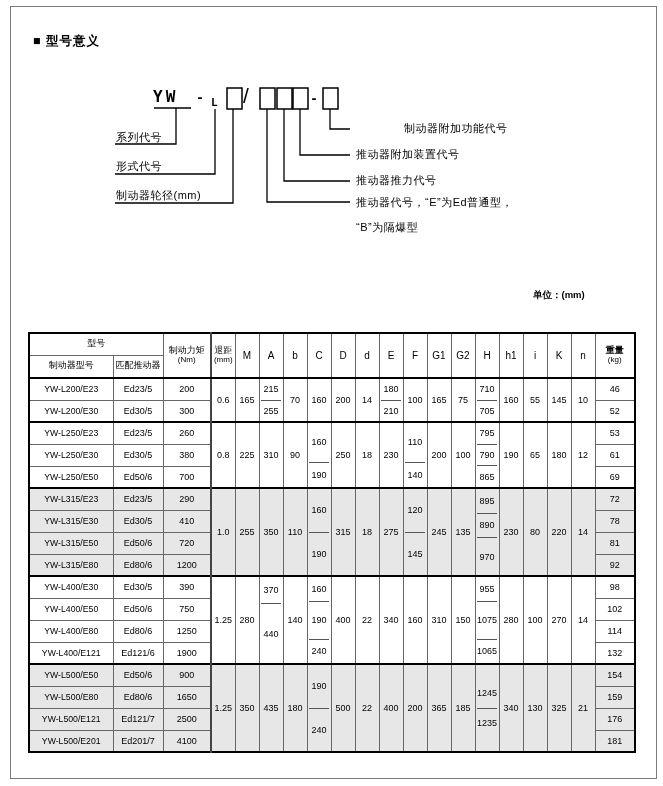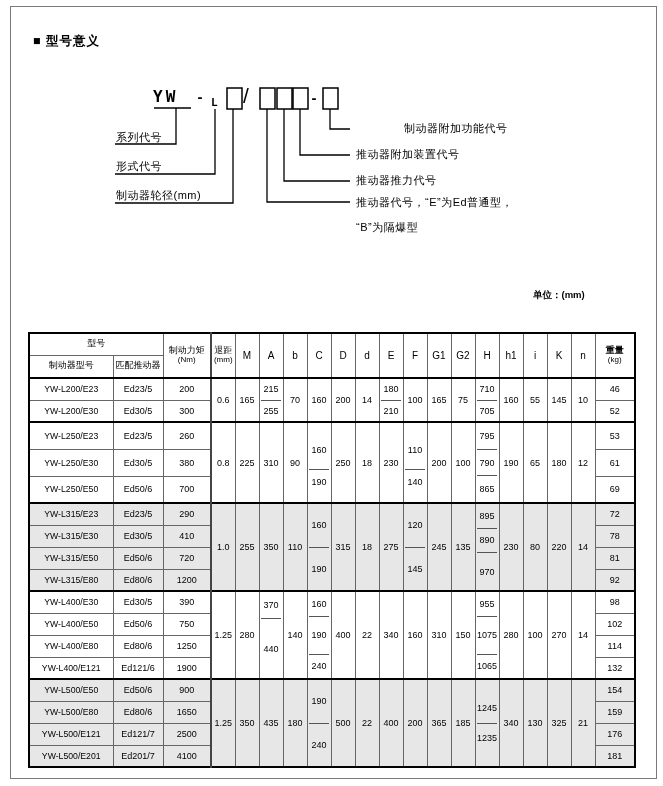--- a/index.html
+++ b/index.html
@@ -220,21 +220,21 @@
             <td rowspan="3" class="dim">
               <div class="stack" style="height: 64px;">
                 <div class="seg" style="flex-grow: 2;">110</div>
                 <div class="divi"></div>
                 <div class="seg" style="flex-grow: 1;">140</div>
               </div>
             </td>
             <td rowspan="3" class="dim">200</td>
             <td rowspan="3" class="dim">100</td>
             <td rowspan="3" class="dim">
-              <div class="stack" style="height: 79px;">
+              <div class="stack" style="height: 64px;">
                 <div class="seg" style="flex-grow: 1;">795</div>
                 <div class="divi"></div>
                 <div class="seg" style="flex-grow: 1;">790</div>
                 <div class="divi"></div>
                 <div class="seg" style="flex-grow: 1;">865</div>
               </div>
             </td>
             <td rowspan="3" class="dim">190</td>
             <td rowspan="3" class="dim">65</td>
             <td rowspan="3" class="dim">180</td>

